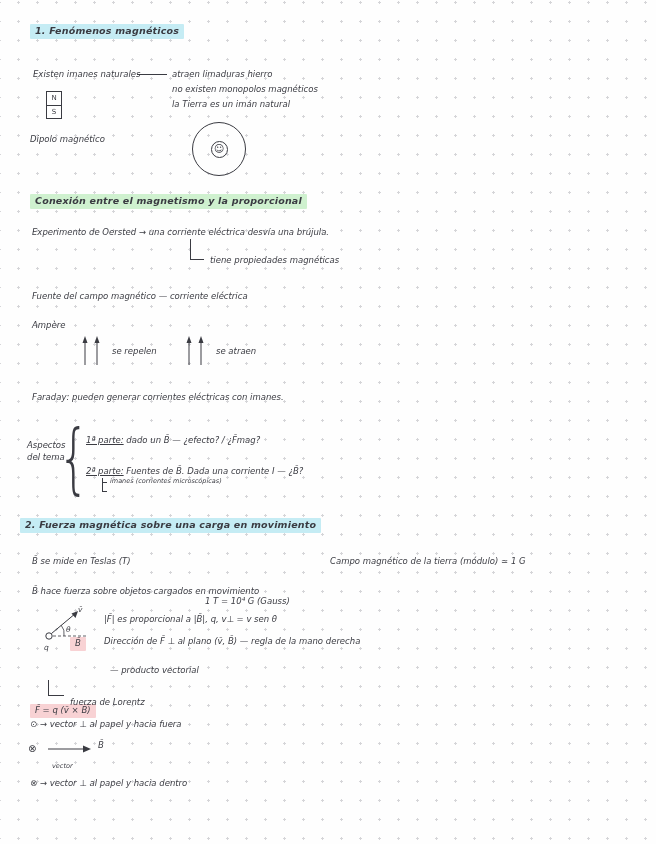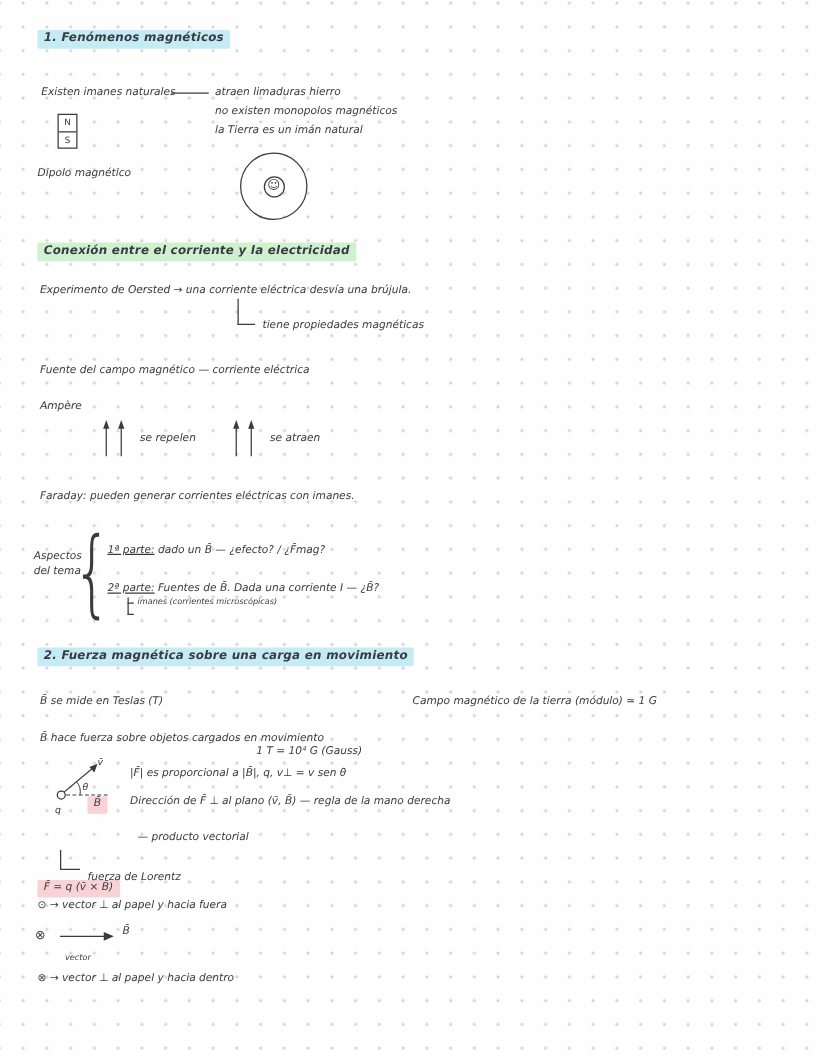--- a/index.html
+++ b/index.html
@@ -59,21 +59,21 @@
   <div class="dipole" style="left:46px; top:91px;">
     <div class="cell">N</div>
     <div class="cell">S</div>
   </div>
   <div class="el" style="left:30px; top:134px;">Dipolo magnético</div>
 
   <div class="earth" style="left:192px; top:122px;">
     <div class="earth-face">☺</div>
   </div>
 
-  <div class="el hl hl-green heading" style="left:30px; top:194px;">Conexión entre el corriente y la electricidad</div>
+  <div class="el hl hl-green heading" style="left:30px; top:194px;">Conexión entre el magnetismo y la proporcional</div>
 
   <div class="el" style="left:32px; top:227px;">Experimento de Oersted → una corriente eléctrica desvía una brújula.</div>
   <div class="lbracket" style="left:190px; top:239px; width:14px; height:21px;"></div>
   <div class="el" style="left:210px; top:255px;">tiene propiedades magnéticas</div>
 
   <div class="el" style="left:32px; top:291px;">Fuente del campo magnético — corriente eléctrica</div>
 
   <div class="el" style="left:32px; top:320px;">Ampère</div>
 
   <svg class="el" style="left:76px; top:334px;" width="30" height="34">
@@ -103,21 +103,21 @@
   </div>
   <div class="el" style="left:86px; top:466px;">
     <span class="u">2ª parte:</span><span> Fuentes de B̄. Dada una corriente I — ¿B̄?</span>
   </div>
   <div class="vline" style="left:102px; top:478px; height:14px;"></div>
   <div class="hline" style="left:102px; top:482px; width:5px;"></div>
   <div class="hline" style="left:102px; top:491px; width:5px;"></div>
   <div class="el tiny" style="left:110px; top:477px;">imanes (corrientes microscópicas)</div>
   <div class="el tiny" style="left:110px; top:487px;margin-top:32px;">corriente</div>
 
-  <div class="el hl hl-cyan heading" style="left:30px; top:518px;">2. Fuerza magnética sobre una carga en movimiento</div>
+  <div class="el hl hl-cyan heading" style="left:20px; top:518px;">2. Fuerza magnética sobre una carga en movimiento</div>
 
   <div class="el" style="left:32px; top:556px;">B̄ se mide en Teslas (T)</div>
   <div class="el" style="left:205px; top:556px;margin-top:40px;">1 T = 10⁴ G (Gauss)</div>
   <div class="el" style="left:330px; top:556px;">Campo magnético de la tierra (módulo) ≃ 1 G</div>
 
   <div class="el" style="left:32px; top:586px;">B̄ hace fuerza sobre objetos cargados en movimiento</div>
 
   <svg class="el" style="left:36px; top:604px;" width="66" height="48">
     <circle cx="13" cy="32" r="3.2" fill="none" stroke-width="1"></circle>
     <line x1="17" y1="32" x2="52" y2="32" stroke-width="0.8" stroke-dasharray="3,2"></line>

